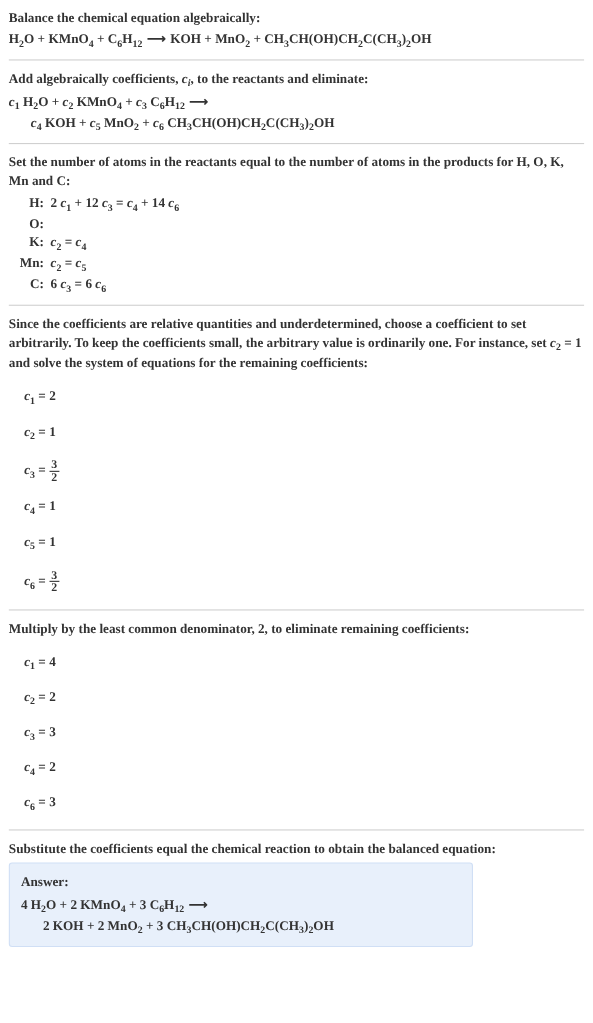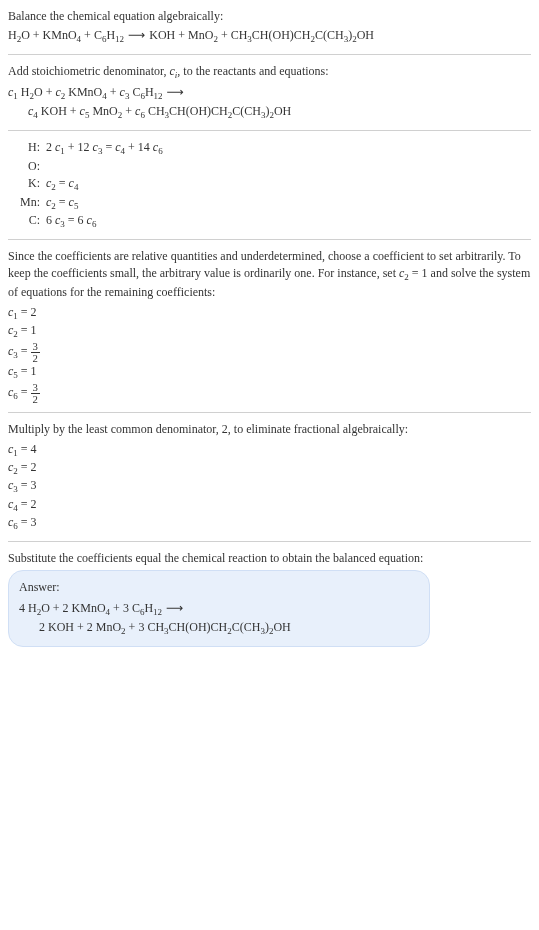--- a/index.html
+++ b/index.html
@@ -8,20 +8,21 @@
       margin: 0;
       padding: 8px;
       color: #333;
       font-size: 12px;
       line-height: 1.4;
       width: 539px;
       box-sizing: border-box;
     }
     .section {
       margin-bottom: 4px;
+      font-weight: bold;
     }
     .equation {
       margin: 2px 0 8px 0;
     }
     .indent {
       margin-left: 20px;
     }
     hr {
       border: none;
       border-top: 1px solid #d0d0d0;
@@ -36,27 +37,27 @@
     }
     .atom-label {
       width: 32px;
       text-align: right;
       padding-right: 6px;
     }
     .coeff-list {
       margin: 4px 0 8px 0;
     }
     .coeff-row {
-      margin: 0;
+      margin: 14px;
       line-height: 1.3;
     }
     .answer-box {
       background: #e8f0fb;
       border: 1px solid #d0dff5;
-      border-radius: 15px;
+      border-radius: 3px;
       padding: 8px 10px;
       margin-top: 4px;
       width: 400px;
     }
     .answer-label {
       margin-bottom: 4px;
     }
     sub {
       font-size: 0.75em;
       vertical-align: sub;
@@ -88,31 +89,32 @@
   <div>Balance the chemical equation algebraically:</div>
   <div class="equation">
     H<sub>2</sub>O + KMnO<sub>4</sub> + C<sub>6</sub>H<sub>12</sub><span class="arrow">⟶</span>KOH + MnO<sub>2</sub> + CH<sub>3</sub>CH(OH)CH<sub>2</sub>C(CH<sub>3</sub>)<sub>2</sub>OH
   </div>
 </div>
 
 <hr>
 
 <div class="section">
   <div>
-    <span>Add stoichiometric denominator, </span><i>c<sub>i</sub></i><span>, to the reactants and equations:</span>
+    <span>Add algebraically coefficients, </span><i>c<sub>i</sub></i><span>, to the reactants and eliminate:</span>
   </div>
   <div class="equation">
     <div><i>c</i><sub>1</sub> H<sub>2</sub>O + <i>c</i><sub>2</sub> KMnO<sub>4</sub> + <i>c</i><sub>3</sub> C<sub>6</sub>H<sub>12</sub><span class="arrow">⟶</span></div>
     <div class="indent"><i>c</i><sub>4</sub> KOH + <i>c</i><sub>5</sub> MnO<sub>2</sub> + <i>c</i><sub>6</sub> CH<sub>3</sub>CH(OH)CH<sub>2</sub>C(CH<sub>3</sub>)<sub>2</sub>OH</div>
   </div>
 </div>
 
 <hr>
 
 <div class="section">
+  <div>Set the number of atoms in the reactants equal to the number of atoms in the products for H, O, K, Mn and C:</div>
   <div class="atom-table">
     <div class="atom-row">
       <div class="atom-label">H:</div>
       <div>2 <i>c</i><sub>1</sub> + 12 <i>c</i><sub>3</sub> = <i>c</i><sub>4</sub> + 14 <i>c</i><sub>6</sub></div>
     </div>
     <div class="atom-row">
       <div class="atom-label">O:</div>
     </div>
     <div class="atom-row">
       <div class="atom-label">K:</div>
@@ -130,29 +132,30 @@
 </div>
 
 <hr>
 
 <div class="section">
   <div>Since the coefficients are relative quantities and underdetermined, choose a coefficient to set arbitrarily. To keep the coefficients small, the arbitrary value is ordinarily one. For instance, set <i>c</i><sub>2</sub> = 1 and solve the system of equations for the remaining coefficients:</div>
   <div class="coeff-list">
     <div class="coeff-row"><i>c</i><sub>1</sub> = 2</div>
     <div class="coeff-row"><i>c</i><sub>2</sub> = 1</div>
     <div class="coeff-row"><i>c</i><sub>3</sub> = <span class="frac"><span class="num">3</span><span class="den">2</span></span></div>
+    <div class="coeff-row"><i>c</i><sub>4</sub> = 1</div>
     <div class="coeff-row"><i>c</i><sub>5</sub> = 1</div>
     <div class="coeff-row"><i>c</i><sub>6</sub> = <span class="frac"><span class="num">3</span><span class="den">2</span></span></div>
   </div>
 </div>
 
 <hr>
 
 <div class="section">
-  <div>Multiply by the least common denominator, 2, to eliminate fractional algebraically:</div>
+  <div>Multiply by the least common denominator, 2, to eliminate remaining coefficients:</div>
   <div class="coeff-list">
     <div class="coeff-row"><i>c</i><sub>1</sub> = 4</div>
     <div class="coeff-row"><i>c</i><sub>2</sub> = 2</div>
     <div class="coeff-row"><i>c</i><sub>3</sub> = 3</div>
     <div class="coeff-row"><i>c</i><sub>4</sub> = 2</div>
     <div class="coeff-row"><i>c</i><sub>6</sub> = 3</div>
   </div>
 </div>
 
 <hr>

